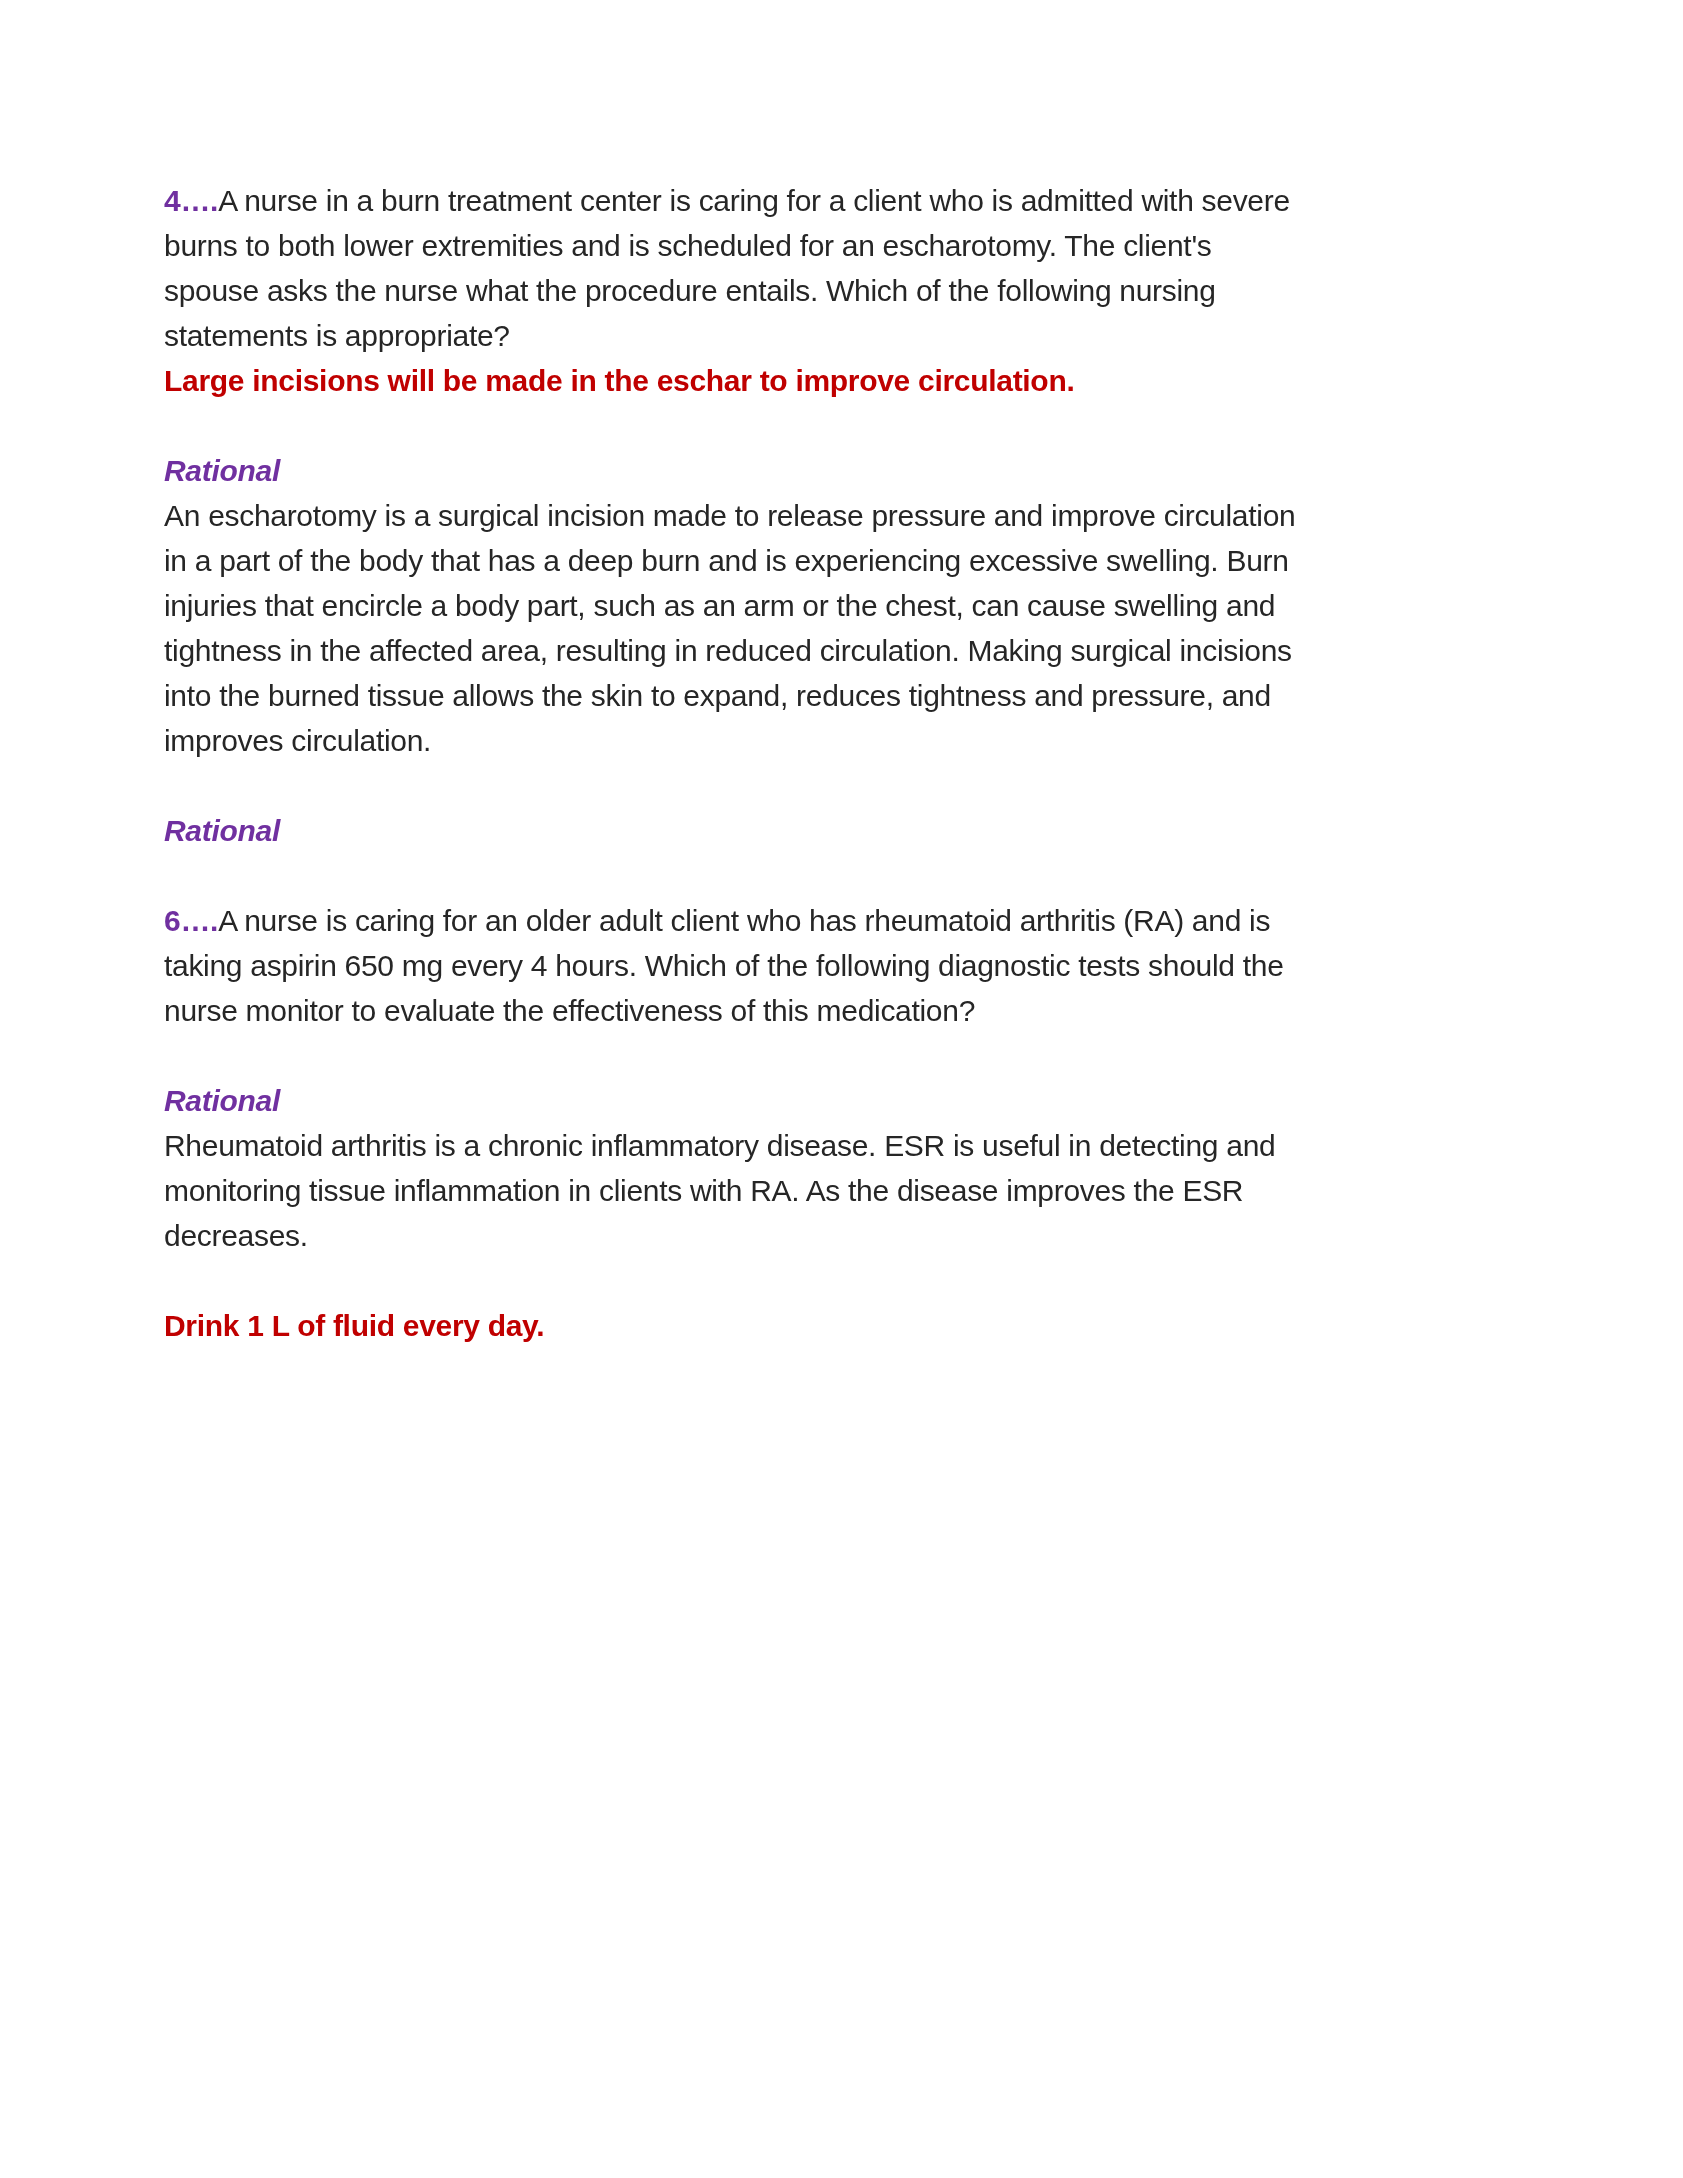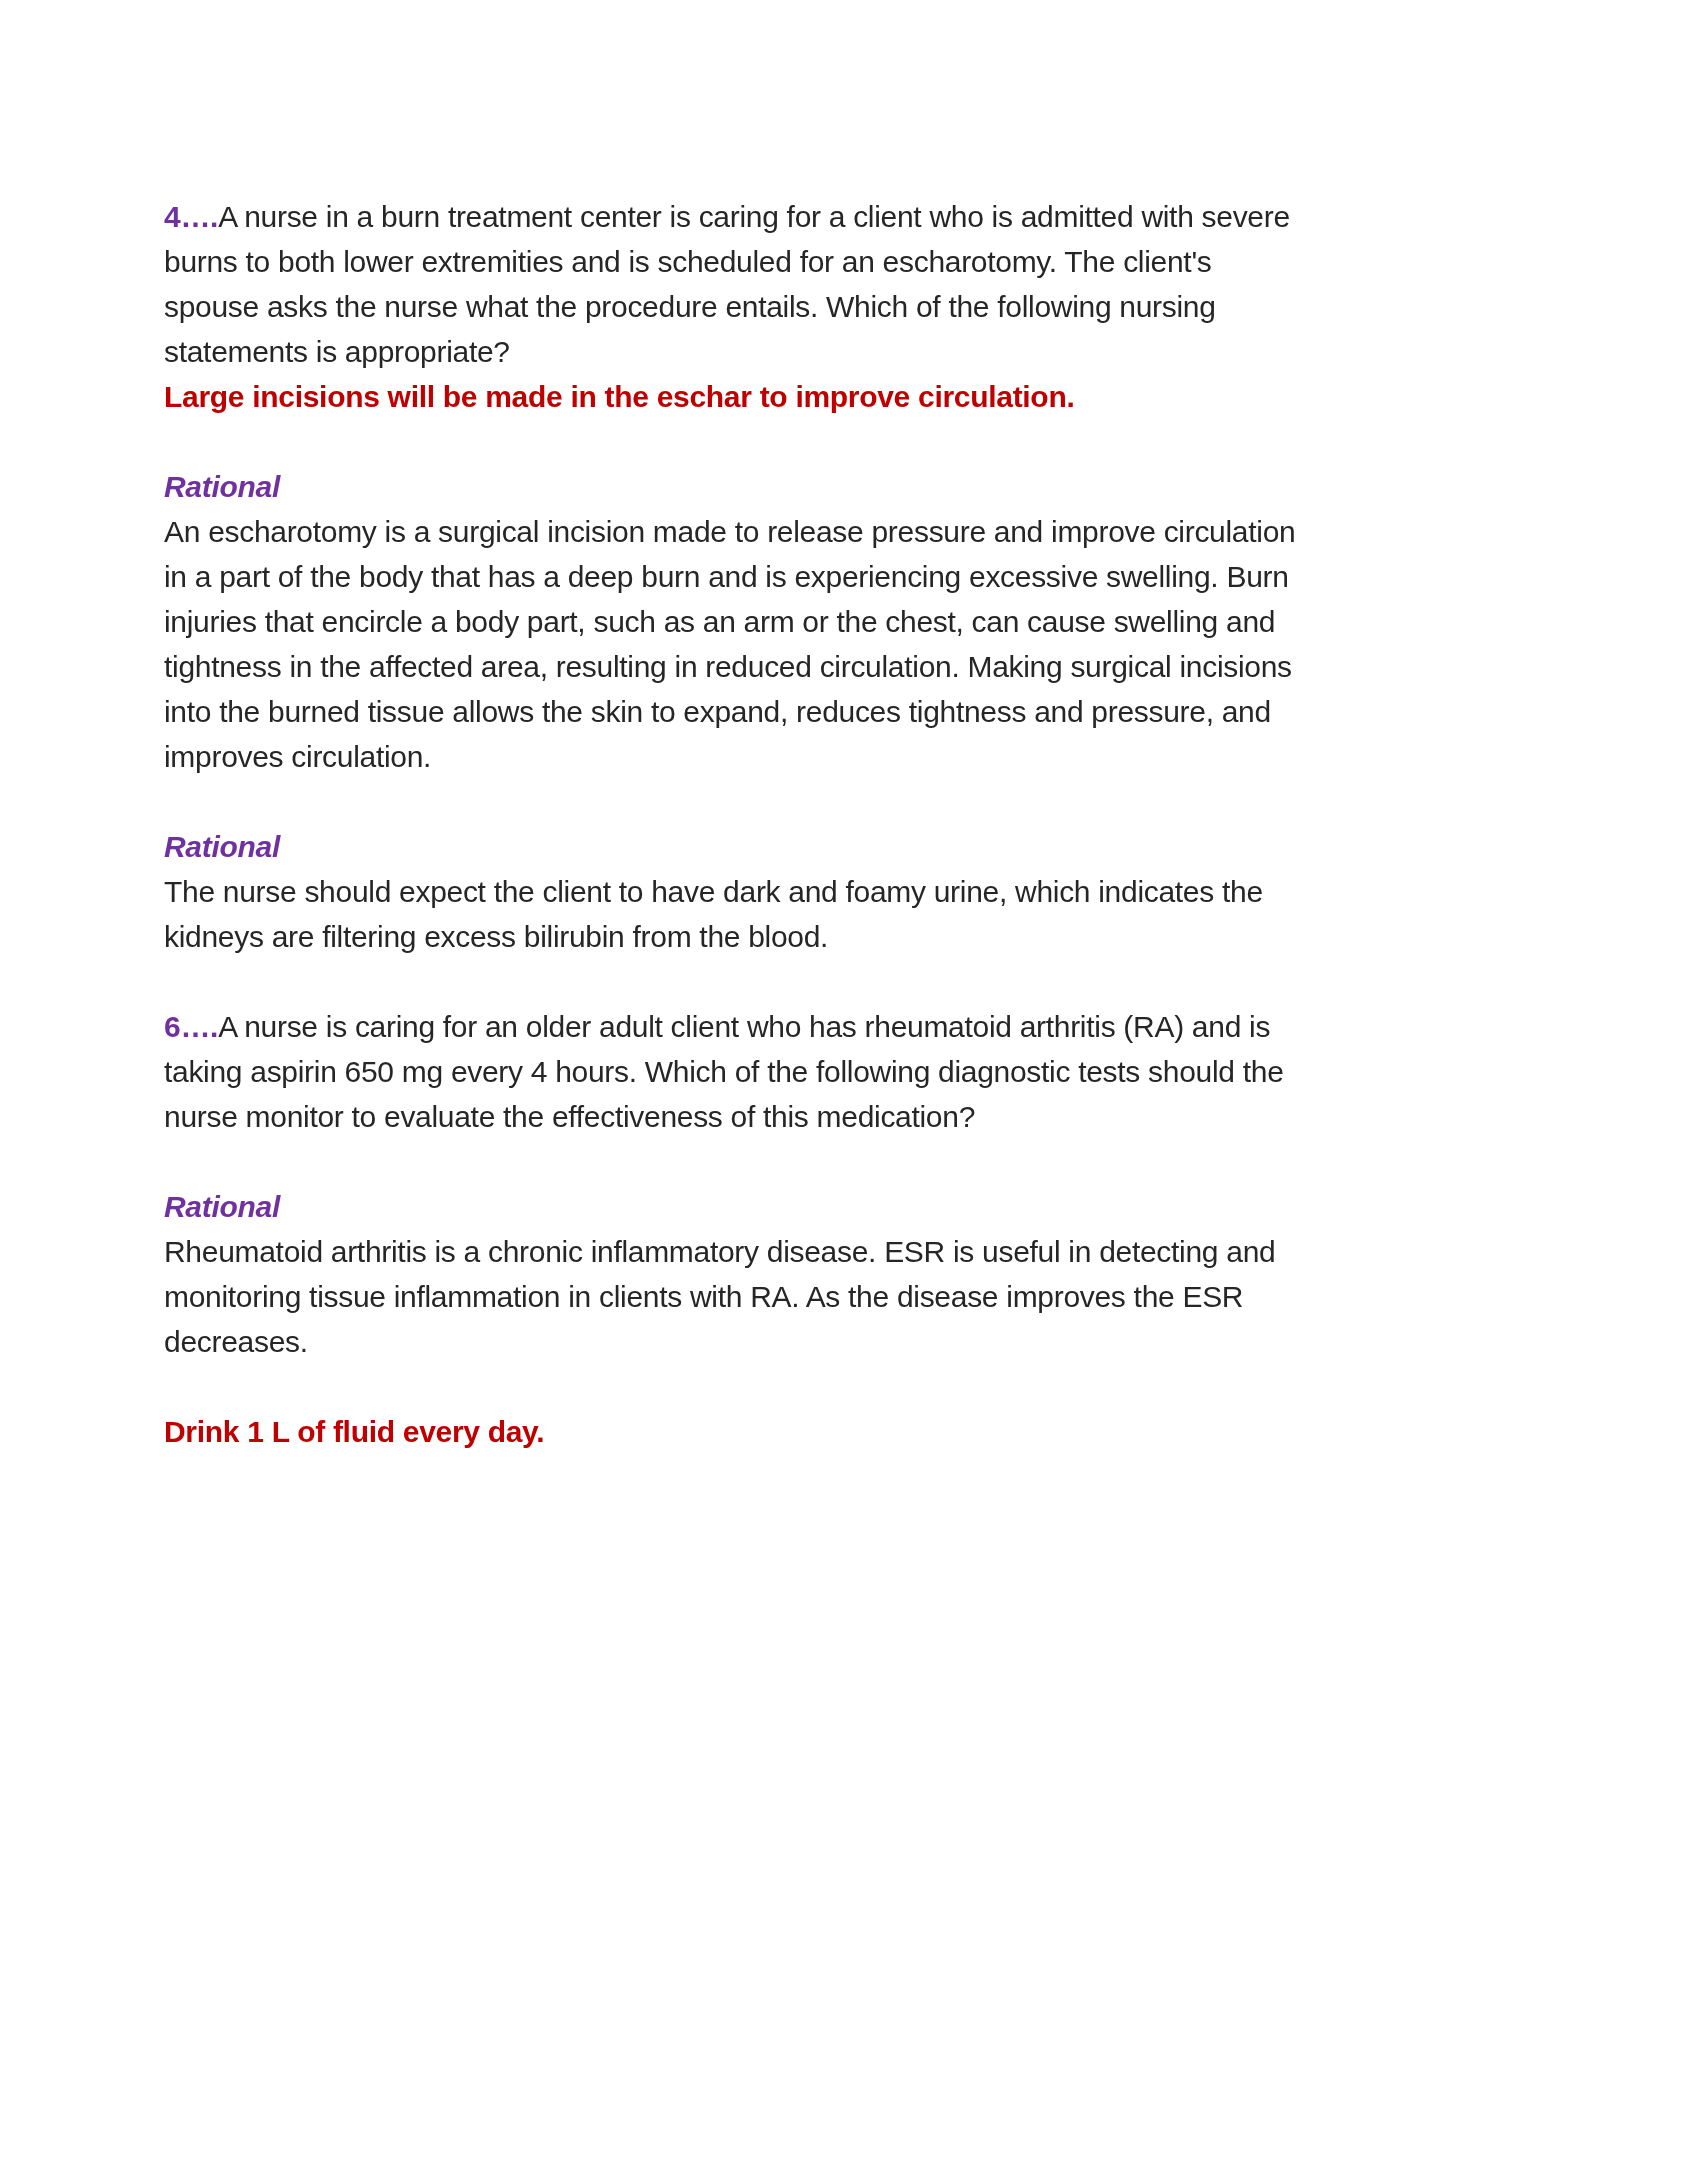--- a/index.html
+++ b/index.html
@@ -10,21 +10,21 @@
   body {
     width: 1683px;
     height: 2178px;
     position: relative;
     font-family: "Liberation Sans", "DejaVu Sans", sans-serif;
     font-stretch: condensed;
   }
   main {
     position: absolute;
     left: 164px;
-    top: 194px;
+    top: 178px;
     width: 1139px;
   }
   p {
     margin: 0;
     font-size: 30px;
     line-height: 45px;
     letter-spacing: -0.3px;
     color: var(--body-color, #262626);
     text-align: left;
   }
@@ -54,21 +54,20 @@
     <p class="question"><span class="qnum">4….</span><span>A nurse in a burn treatment center is caring for a client who is admitted with severe burns to both lower extremities and is scheduled for an escharotomy. The client's spouse asks the nurse what the procedure entails. Which of the following nursing statements is appropriate?</span></p>
     <p class="answer">Large incisions will be made in the eschar to improve circulation.</p>
   </div>
   <div class="rational-block">
     <p class="rational-header">Rational</p>
     <p class="rational-text">An escharotomy is a surgical incision made to release pressure and improve circulation in a part of the body that has a deep burn and is experiencing excessive swelling. Burn injuries that encircle a body part, such as an arm or the chest, can cause swelling and tightness in the affected area, resulting in reduced circulation. Making surgical incisions into the burned tissue allows the skin to expand, reduces tightness and pressure, and improves circulation.</p>
   </div>
 
   <div class="rational-block">
     <p class="rational-header">Rational</p>
-    <p class="rational-text">The nurse should expect the client to have dark and foamy urine, which indicates the kidneys are filtering excess bilirubin from the blood.</p>
   </div>
 
   <div class="qa-block">
     <p class="question"><span class="qnum">6….</span><span>A nurse is caring for an older adult client who has rheumatoid arthritis (RA) and is taking aspirin 650 mg every 4 hours. Which of the following diagnostic tests should the nurse monitor to evaluate the effectiveness of this medication?</span></p>
   </div>
   <div class="rational-block">
     <p class="rational-header">Rational</p>
     <p class="rational-text">Rheumatoid arthritis is a chronic inflammatory disease. ESR is useful in detecting and monitoring tissue inflammation in clients with RA. As the disease improves the ESR decreases.</p>
   </div>
 

